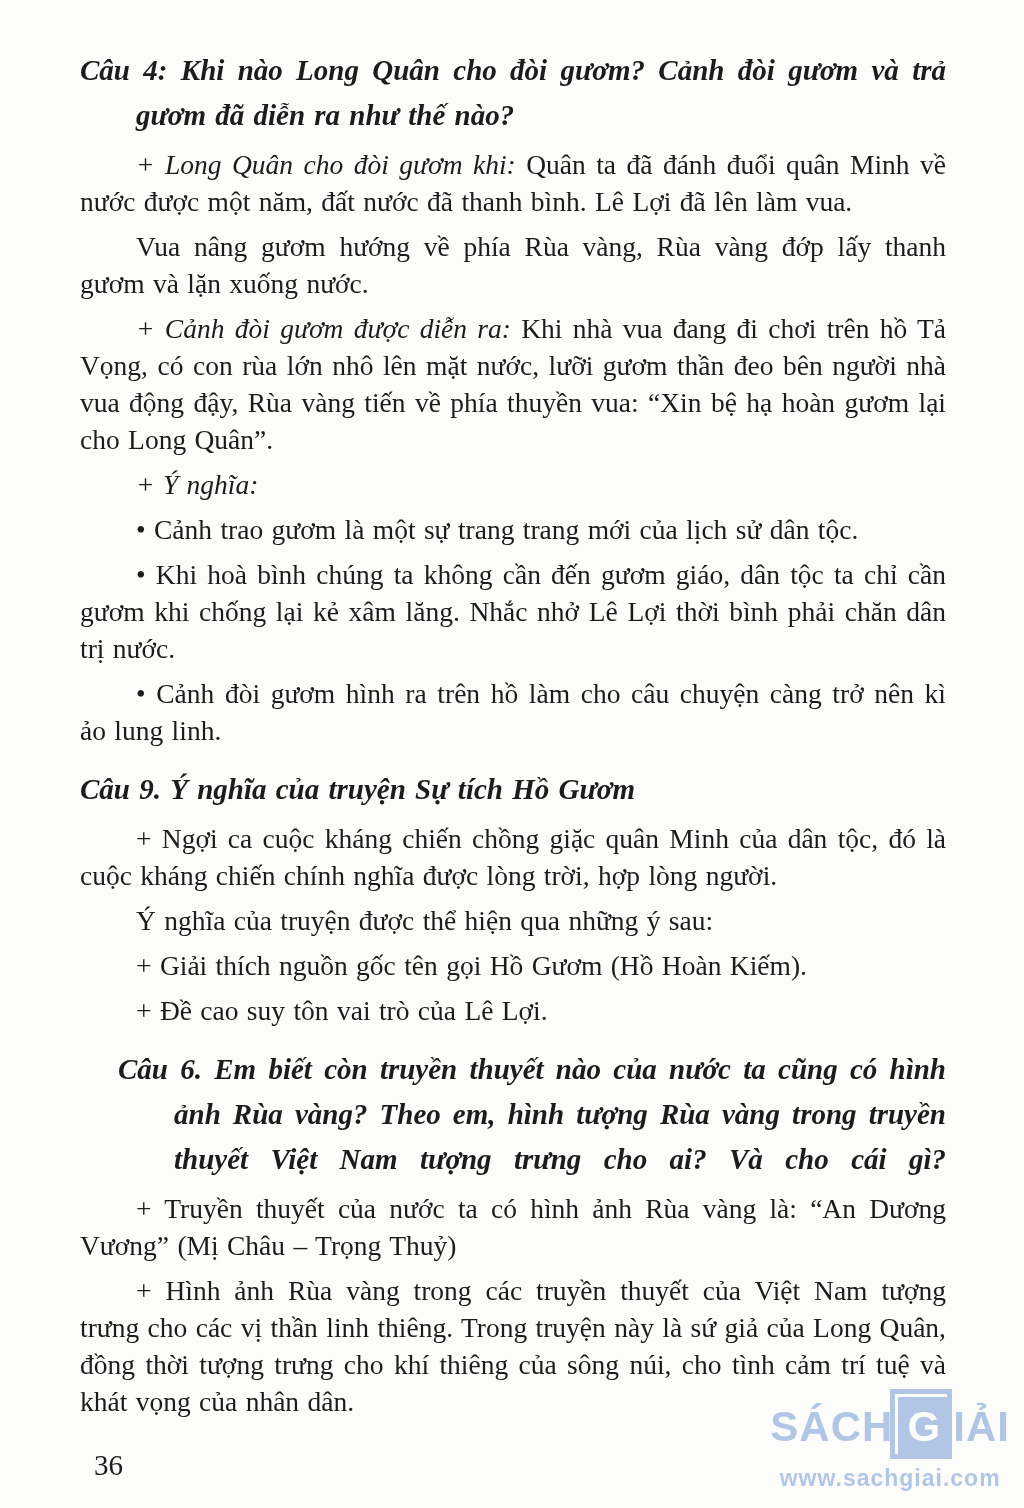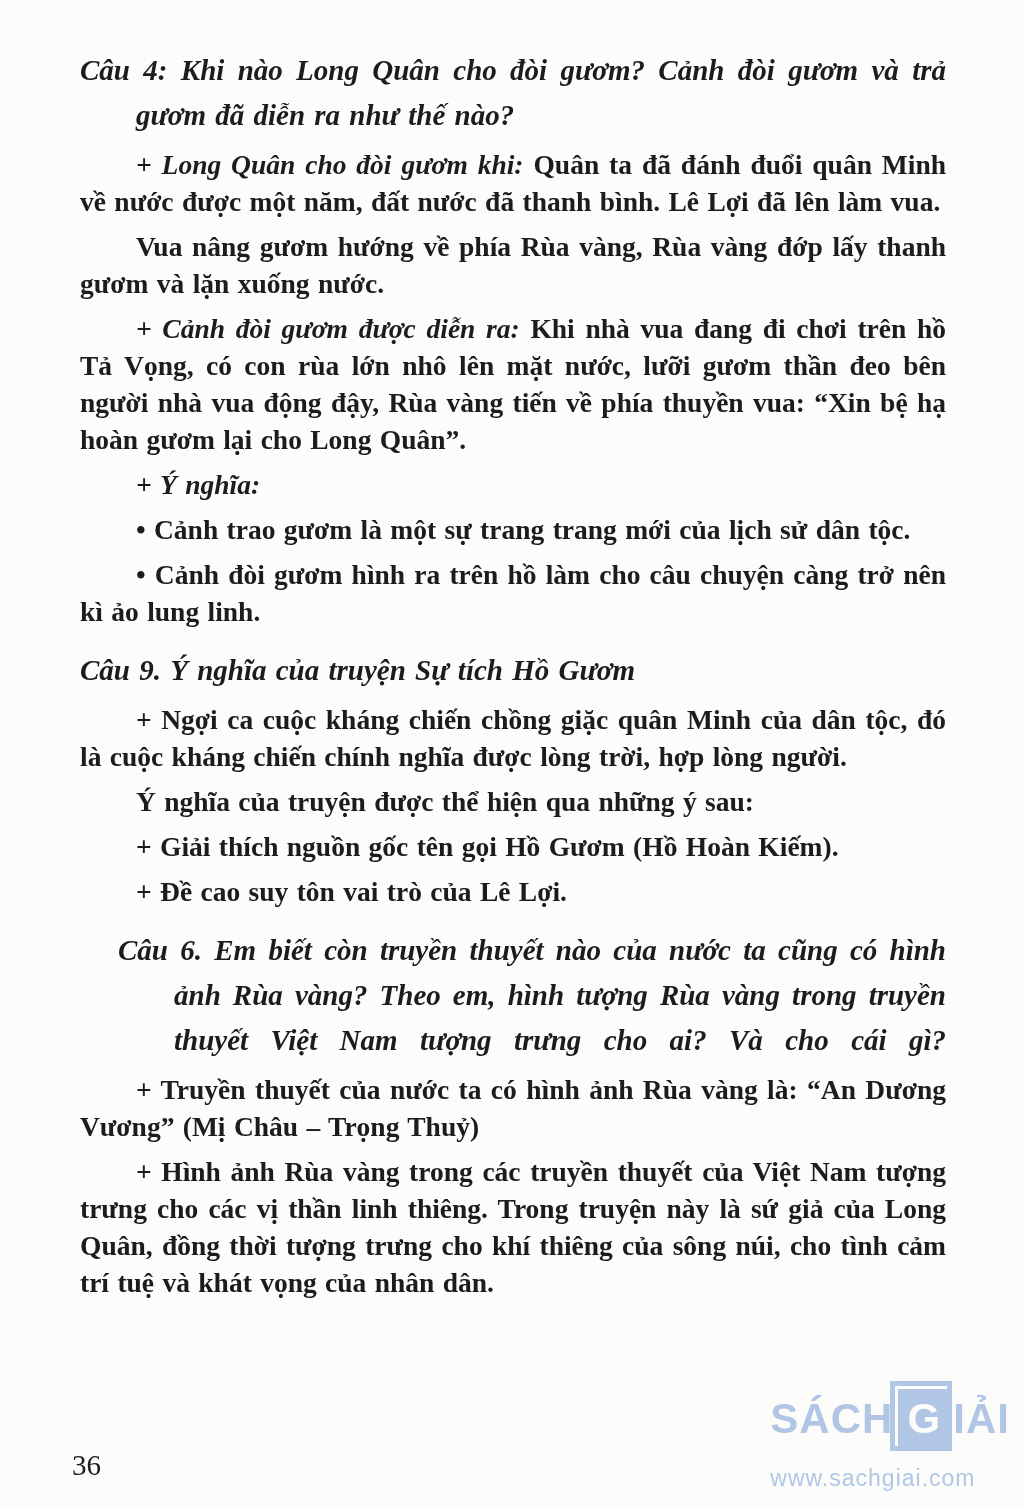--- a/index.html
+++ b/index.html
@@ -41,37 +41,37 @@
   .h.first{margin-top:0;}
   .h.full-justify{text-align-last:justify;margin-left:38px;}
   
   .para{
     font-size:27.5px;
     line-height:37px;
     text-align:justify;
     text-indent:56px;
     word-spacing:1.5px;
     margin-top:8px;
-    font-weight:bold;
   }
   .lead{font-style:italic;}
   
   .page-number{
     position:absolute;
-    left:72px;
+    left:94px;
     bottom:26px;
     font-size:29px;
   }
   .watermark{
     position:absolute;
     right:14px;
     bottom:16px;
     color:var(--watermark);
     font-family:"Liberation Sans", sans-serif;
     font-weight:bold;
+    text-align:center;
     opacity:0.9;
   }
   .wm-row{
     display:flex;
     align-items:center;
     justify-content:center;
     font-size:42px;
     letter-spacing:1px;
     line-height:1;
   }
@@ -99,24 +99,24 @@
     height:100%;
     background:var(--watermark);
     color:var(--paper);
     display:flex;
     align-items:center;
     justify-content:center;
     font-size:42px;
     font-weight:bold;
   }
   .wm-url{
-    margin-top:16px;
+    margin-top:8px;
     font-size:23px;
     letter-spacing:1px;
-    font-weight:normal;
+    font-weight:bold;
   }
 </style>
 </head>
 <body>
 
 <div class="page">
   <main class="content">
 
     <p class="h first">Câu 4: Khi nào Long Quân cho đòi gươm? Cảnh đòi gươm và trả gươm đã diễn ra như thế nào?</p>
 
@@ -130,20 +130,21 @@
     <p class="para">
       <span class="lead">+ Cảnh đòi gươm được diễn ra:</span>
       <span>Khi nhà vua đang đi chơi trên hồ Tả Vọng, có con rùa lớn nhô lên mặt nước, lưỡi gươm thần đeo bên người nhà vua động đậy, Rùa vàng tiến về phía thuyền vua: “Xin bệ hạ hoàn gươm lại cho Long Quân”.</span>
     </p>
 
     <p class="para">
       <span class="lead">+ Ý nghĩa:</span>
     </p>
 
     <p class="para">• Cảnh trao gươm là một sự trang trang mới của lịch sử dân tộc.</p>
+    <p class="para">• Khi hoà bình chúng ta không cần đến gươm giáo, dân tộc ta chỉ cần gươm khi chống lại kẻ xâm lăng. Nhắc nhở Lê Lợi thời bình phải chăn dân trị nước.</p>
     <p class="para">• Cảnh đòi gươm hình ra trên hồ làm cho câu chuyện càng trở nên kì ảo lung linh.</p>
 
     <p class="h">Câu 9. Ý nghĩa của truyện Sự tích Hồ Gươm</p>
 
     <p class="para">+ Ngợi ca cuộc kháng chiến chồng giặc quân Minh của dân tộc, đó là cuộc kháng chiến chính nghĩa được lòng trời, hợp lòng người.</p>
     <p class="para">Ý nghĩa của truyện được thể hiện qua những ý sau:</p>
     <p class="para">+ Giải thích nguồn gốc tên gọi Hồ Gươm (Hồ Hoàn Kiếm).</p>
     <p class="para">+ Đề cao suy tôn vai trò của Lê Lợi.</p>
 
     <p class="h full-justify">Câu 6. Em biết còn truyền thuyết nào của nước ta cũng có hình ảnh Rùa vàng? Theo em, hình tượng Rùa vàng trong truyền thuyết Việt Nam tượng trưng cho ai? Và cho cái gì?</p>

